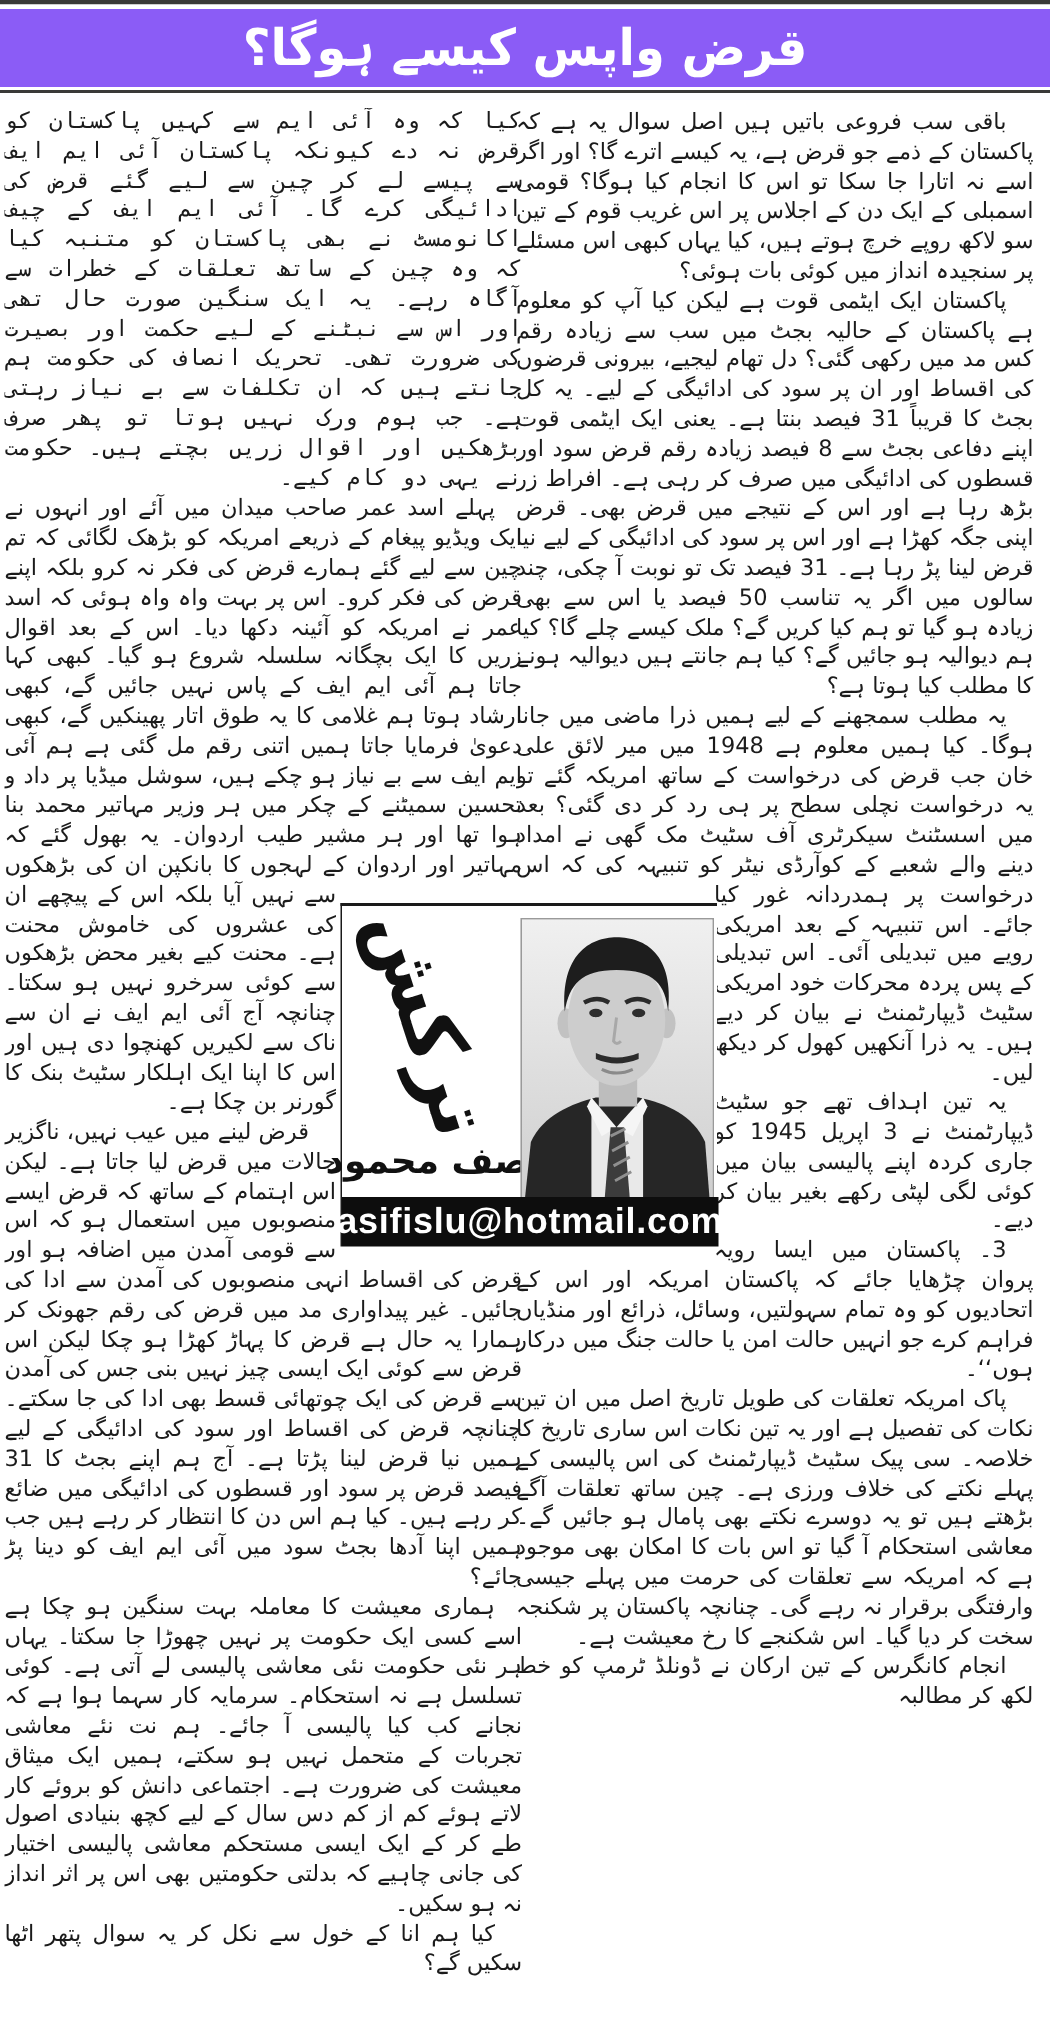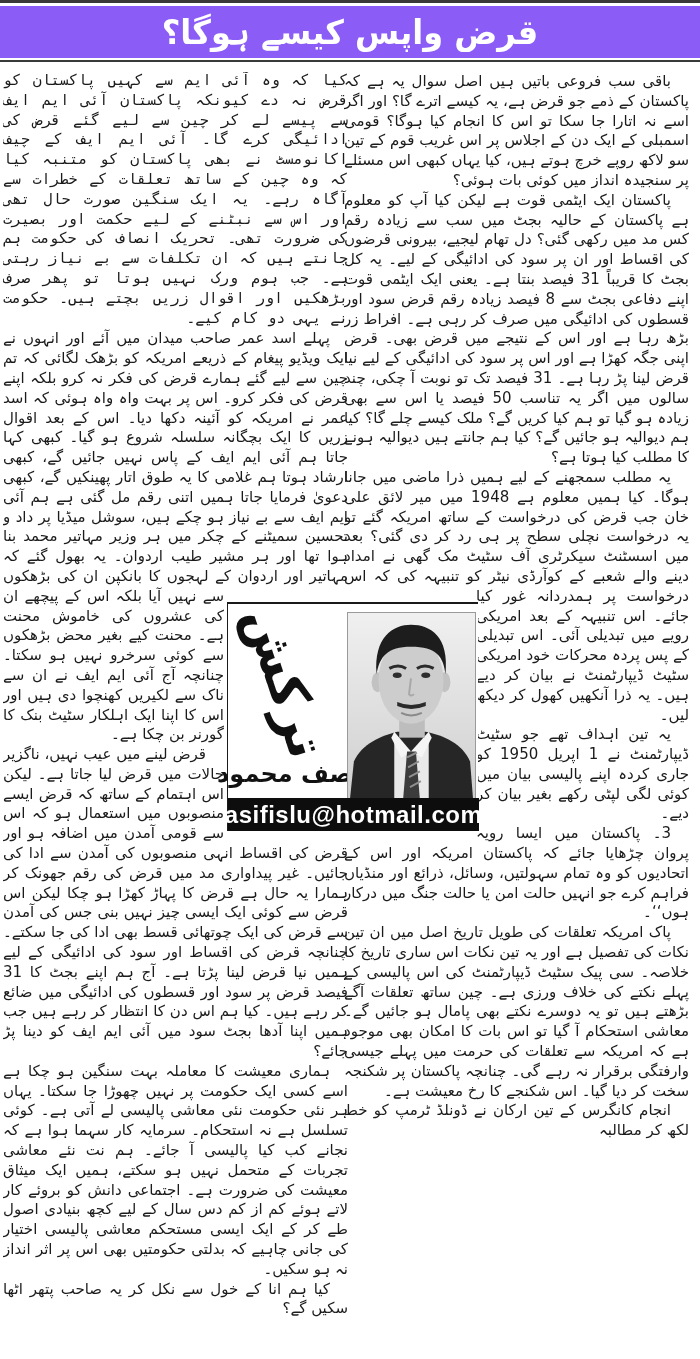--- a/index.html
+++ b/index.html
@@ -86,37 +86,37 @@
 </div>
 
 <div class="column col-right" lang="ur">
   <div class="strut-r"></div>
   <div class="notch-r"></div>
   <div>
 
   <p class="para">باقی سب فروعی باتیں ہیں اصل سوال یہ ہے کہ پاکستان کے ذمے جو قرض ہے، یہ کیسے اترے گا؟ اور اگر اسے نہ اتارا جا سکا تو اس کا انجام کیا ہوگا؟ قومی اسمبلی کے ایک دن کے اجلاس پر اس غریب قوم کے تین سو لاکھ روپے خرچ ہوتے ہیں، کیا یہاں کبھی اس مسئلے پر سنجیدہ انداز میں کوئی بات ہوئی؟</p>
       <p class="para">پاکستان ایک ایٹمی قوت ہے لیکن کیا آپ کو معلوم ہے پاکستان کے حالیہ بجٹ میں سب سے زیادہ رقم کس مد میں رکھی گئی؟ دل تھام لیجیے، بیرونی قرضوں کی اقساط اور ان پر سود کی ادائیگی کے لیے۔ یہ کل بجٹ کا قریباً 31 فیصد بنتا ہے۔ یعنی ایک ایٹمی قوت اپنے دفاعی بجٹ سے 8 فیصد زیادہ رقم قرض سود اور قسطوں کی ادائیگی میں صرف کر رہی ہے۔ افراط زر بڑھ رہا ہے اور اس کے نتیجے میں قرض بھی۔ قرض اپنی جگہ کھڑا ہے اور اس پر سود کی ادائیگی کے لیے نیا قرض لینا پڑ رہا ہے۔ 31 فیصد تک تو نوبت آ چکی، چند سالوں میں اگر یہ تناسب 50 فیصد یا اس سے بھی زیادہ ہو گیا تو ہم کیا کریں گے؟ ملک کیسے چلے گا؟ کیا ہم دیوالیہ ہو جائیں گے؟ کیا ہم جانتے ہیں دیوالیہ ہونے کا مطلب کیا ہوتا ہے؟</p>
       <p class="para">یہ مطلب سمجھنے کے لیے ہمیں ذرا ماضی میں جانا ہوگا۔ کیا ہمیں معلوم ہے 1948 میں میر لائق علی خان جب قرض کی درخواست کے ساتھ امریکہ گئے تو یہ درخواست نچلی سطح پر ہی رد کر دی گئی؟ بعد میں اسسٹنٹ سیکرٹری آف سٹیٹ مک گھی نے امداد دینے والے شعبے کے کوآرڈی نیٹر کو تنبیہہ کی کہ اس درخواست پر ہمدردانہ غور کیا جائے۔ اس تنبیہہ کے بعد امریکی رویے میں تبدیلی آئی۔ اس تبدیلی کے پس پردہ محرکات خود امریکی سٹیٹ ڈیپارٹمنٹ نے بیان کر دیے ہیں۔ یہ ذرا آنکھیں کھول کر دیکھ لیں۔</p>
-      <p class="para">یہ تین اہداف تھے جو سٹیٹ ڈیپارٹمنٹ نے 1 اپریل 1950 کو جاری کردہ اپنے پالیسی بیان میں کوئی لگی لپٹی رکھے بغیر بیان کر دیے۔</p>
+      <p class="para">یہ تین اہداف تھے جو سٹیٹ ڈیپارٹمنٹ نے 3 اپریل 1945 کو جاری کردہ اپنے پالیسی بیان میں کوئی لگی لپٹی رکھے بغیر بیان کر دیے۔</p>
       <p class="para">3۔ پاکستان میں ایسا رویہ پروان چڑھایا جائے کہ پاکستان امریکہ اور اس کے اتحادیوں کو وہ تمام سہولتیں، وسائل، ذرائع اور منڈیاں فراہم کرے جو انہیں حالت امن یا حالت جنگ میں درکار ہوں‘‘۔</p>
       <p class="para">پاک امریکہ تعلقات کی طویل تاریخ اصل میں ان تین نکات کی تفصیل ہے اور یہ تین نکات اس ساری تاریخ کا خلاصہ۔ سی پیک سٹیٹ ڈیپارٹمنٹ کی اس پالیسی کے پہلے نکتے کی خلاف ورزی ہے۔ چین ساتھ تعلقات آگے بڑھتے ہیں تو یہ دوسرے نکتے بھی پامال ہو جائیں گے۔ معاشی استحکام آ گیا تو اس بات کا امکان بھی موجود ہے کہ امریکہ سے تعلقات کی حرمت میں پہلے جیسی وارفتگی برقرار نہ رہے گی۔ چنانچہ پاکستان پر شکنجہ سخت کر دیا گیا۔ اس شکنجے کا رخ معیشت ہے۔</p>
       <p class="para">انجام کانگرس کے تین ارکان نے ڈونلڈ ٹرمپ کو خط لکھ کر مطالبہ</p>
     </div>
 </div>
 
 <div class="column col-left" lang="ur">
   <div class="strut-l"></div>
   <div class="notch-l"></div>
   <div>
 
   <p class="para">کیا کہ وہ آئی ایم سے کہیں پاکستان کو قرض نہ دے کیونکہ پاکستان آئی ایم ایف سے پیسے لے کر چین سے لیے گئے قرض کی ادائیگی کرے گا۔ آئی ایم ایف کے چیف اکانومسٹ نے بھی پاکستان کو متنبہ کیا کہ وہ چین کے ساتھ تعلقات کے خطرات سے آگاہ رہے۔ یہ ایک سنگین صورت حال تھی اور اس سے نبٹنے کے لیے حکمت اور بصیرت کی ضرورت تھی۔ تحریک انصاف کی حکومت ہم جانتے ہیں کہ ان تکلفات سے بے نیاز رہتی ہے۔ جب ہوم ورک نہیں ہوتا تو پھر صرف بڑھکیں اور اقوال زریں بچتے ہیں۔ حکومت نے یہی دو کام کیے۔</p>
       <p class="para">پہلے اسد عمر صاحب میدان میں آئے اور انہوں نے ایک ویڈیو پیغام کے ذریعے امریکہ کو بڑھک لگائی کہ تم چین سے لیے گئے ہمارے قرض کی فکر نہ کرو بلکہ اپنے قرض کی فکر کرو۔ اس پر بہت واہ واہ ہوئی کہ اسد عمر نے امریکہ کو آئینہ دکھا دیا۔ اس کے بعد اقوال زریں کا ایک بچگانہ سلسلہ شروع ہو گیا۔ کبھی کہا جاتا ہم آئی ایم ایف کے پاس نہیں جائیں گے، کبھی ارشاد ہوتا ہم غلامی کا یہ طوق اتار پھینکیں گے، کبھی دعویٰ فرمایا جاتا ہمیں اتنی رقم مل گئی ہے ہم آئی ایم ایف سے بے نیاز ہو چکے ہیں، سوشل میڈیا پر داد و تحسین سمیٹنے کے چکر میں ہر وزیر مہاتیر محمد بنا ہوا تھا اور ہر مشیر طیب اردوان۔ یہ بھول گئے کہ مہاتیر اور اردوان کے لہجوں کا بانکپن ان کی بڑھکوں سے نہیں آیا بلکہ اس کے پیچھے ان کی عشروں کی خاموش محنت ہے۔ محنت کیے بغیر محض بڑھکوں سے کوئی سرخرو نہیں ہو سکتا۔ چنانچہ آج آئی ایم ایف نے ان سے ناک سے لکیریں کھنچوا دی ہیں اور اس کا اپنا ایک اہلکار سٹیٹ بنک کا گورنر بن چکا ہے۔</p>
       <p class="para">قرض لینے میں عیب نہیں، ناگزیر حالات میں قرض لیا جاتا ہے۔ لیکن اس اہتمام کے ساتھ کہ قرض ایسے منصوبوں میں استعمال ہو کہ اس سے قومی آمدن میں اضافہ ہو اور قرض کی اقساط انہی منصوبوں کی آمدن سے ادا کی جائیں۔ غیر پیداواری مد میں قرض کی رقم جھونک کر ہمارا یہ حال ہے قرض کا پہاڑ کھڑا ہو چکا لیکن اس قرض سے کوئی ایک ایسی چیز نہیں بنی جس کی آمدن سے قرض کی ایک چوتھائی قسط بھی ادا کی جا سکتے۔ چنانچہ قرض کی اقساط اور سود کی ادائیگی کے لیے ہمیں نیا قرض لینا پڑتا ہے۔ آج ہم اپنے بجٹ کا 31 فیصد قرض پر سود اور قسطوں کی ادائیگی میں ضائع کر رہے ہیں۔ کیا ہم اس دن کا انتظار کر رہے ہیں جب ہمیں اپنا آدھا بجٹ سود میں آئی ایم ایف کو دینا پڑ جائے؟</p>
       <p class="para">ہماری معیشت کا معاملہ بہت سنگین ہو چکا ہے اسے کسی ایک حکومت پر نہیں چھوڑا جا سکتا۔ یہاں ہر نئی حکومت نئی معاشی پالیسی لے آتی ہے۔ کوئی تسلسل ہے نہ استحکام۔ سرمایہ کار سہما ہوا ہے کہ نجانے کب کیا پالیسی آ جائے۔ ہم نت نئے معاشی تجربات کے متحمل نہیں ہو سکتے، ہمیں ایک میثاق معیشت کی ضرورت ہے۔ اجتماعی دانش کو بروئے کار لاتے ہوئے کم از کم دس سال کے لیے کچھ بنیادی اصول طے کر کے ایک ایسی مستحکم معاشی پالیسی اختیار کی جانی چاہیے کہ بدلتی حکومتیں بھی اس پر اثر انداز نہ ہو سکیں۔</p>
-      <p class="para">کیا ہم انا کے خول سے نکل کر یہ صاحب پتھر اٹھا سکیں گے؟</p>
+      <p class="para">کیا ہم انا کے خول سے نکل کر یہ سوال پتھر اٹھا سکیں گے؟</p>
     </div>
 </div>
 
 <div class="inset">
   <div class="logo-wrap">
     <span class="logo">ترکش</span>
   </div>
   <div class="author-wrap">
     <span class="author">آصف محمود</span>
   </div>

